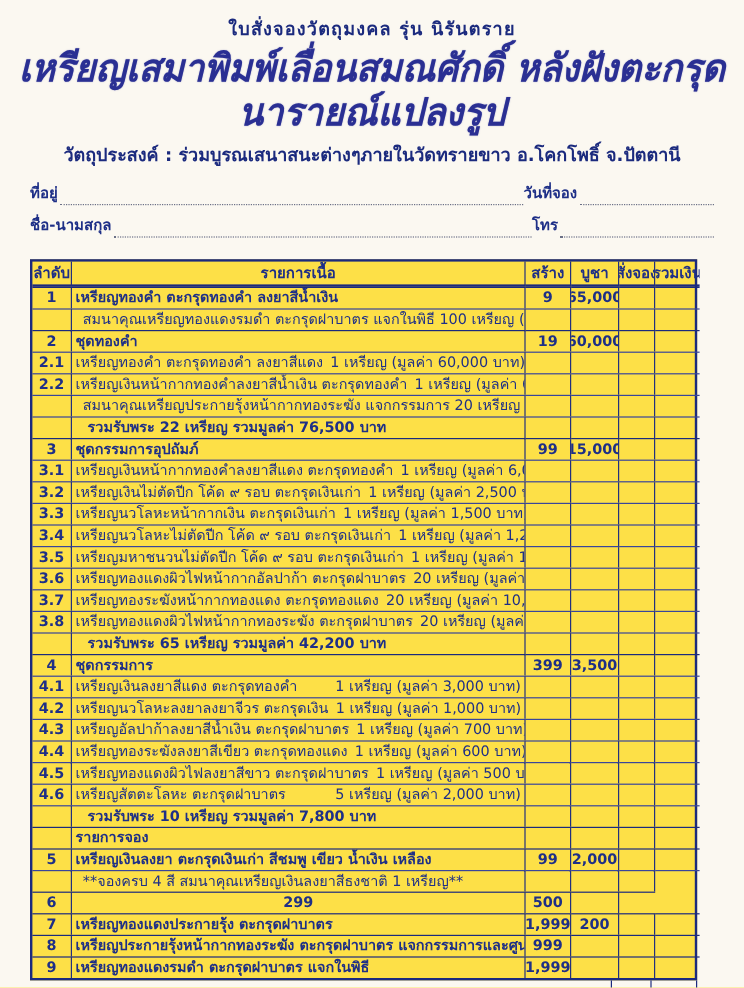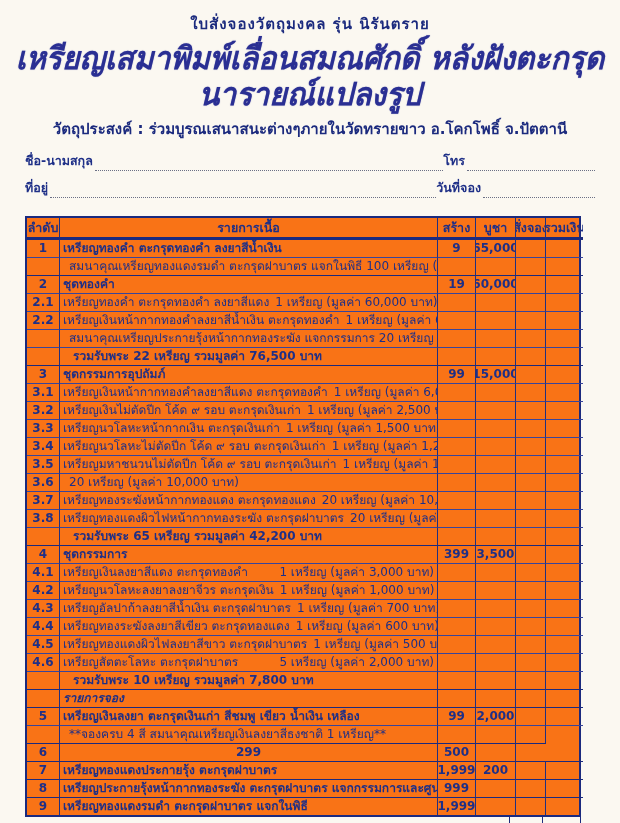--- a/index.html
+++ b/index.html
@@ -33,21 +33,21 @@
   .fl-row{display:flex;align-items:flex-end;margin-bottom:7px;}
   .fl-label{white-space:nowrap;font-weight:bold;padding-right:2px;}
   .fl-dots{flex:1;border-bottom:1.6px dotted #6b7086;height:13px;min-width:40px;}
   .fl-dots.short{flex:0 0 128px;}
   .fl-dots.short2{flex:0 0 112px;}
 
   
   .tbl{
     margin:18px 39px 0 25px;
     border:2.2px solid #1b2a7e;
-    background:#f97316;
+    background:#fde047;
   }
   .trow{display:grid;grid-template-columns:33px 378px 38px 40px 30px 37px;}
   .trow > div{
     border-right:1.2px solid #22307f;
     box-sizing:border-box;
     min-height:18px;
     padding:1px 3px 0 3px;
     font-size:12px;line-height:1.3;
     display:flex;align-items:center;
     overflow:hidden;white-space:nowrap;
@@ -60,21 +60,21 @@
   .trow.main > div, .trow.section > div{border-top:1.8px solid #1b2a7e;}
   .trow.item > div, .trow.sub > div, .trow.subbold > div{border-top:1px solid #39459b;}
   .trow.h > div{border-top:none;}
 
   .c-no{justify-content:center;font-weight:bold;}
   .c-num{justify-content:center;font-weight:bold;}
   .c-desc{justify-content:space-between;}
   .desc-txt{white-space:nowrap;}
   .qty-txt{white-space:nowrap;padding-left:6px;}
   .trow.main .c-no, .trow.main .desc-txt{font-weight:bold;}
-  .trow.section .desc-txt{font-weight:bold;font-style:italic;}
+  .trow.section .desc-txt{font-weight:bold;}
   .trow.subbold .desc-txt{font-weight:bold;padding-left:10px;}
   .trow.sub .desc-txt{padding-left:6px;}
 
   
   .foot{
     margin:0 39px 0 25px;display:flex;align-items:stretch;
   }
   .foot-note{
     flex:1;font-size:12px;font-weight:bold;color:#1e2f87;
     padding:6px 0 0 35px;white-space:nowrap;
@@ -91,31 +91,31 @@
 </head>
 <body>
 
 <div class="page">
 
   <div class="hd-title">ใบสั่งจองวัตถุมงคล  รุ่น  นิรันตราย</div>
   <div class="hd-sub">เหรียญเสมาพิมพ์เลื่อนสมณศักดิ์  หลังฝังตะกรุดนารายณ์แปลงรูป</div>
   <div class="hd-purpose">วัตถุประสงค์ : ร่วมบูรณเสนาสนะต่างๆภายในวัดทรายขาว อ.โคกโพธิ์ จ.ปัตตานี</div>
 
   <div class="formlines">
+    <div class="fl-row">
+      <span class="fl-label">ที่อยู่</span>
+      <span class="fl-dots"></span>
+      <span class="fl-label">วันที่จอง</span>
+      <span class="fl-dots short2"></span>
+    </div>
     <div class="fl-row">
       <span class="fl-label">ชื่อ-นามสกุล</span>
       <span class="fl-dots"></span>
       <span class="fl-label">โทร</span>
       <span class="fl-dots short"></span>
-    </div>
-    <div class="fl-row">
-      <span class="fl-label">ที่อยู่</span>
-      <span class="fl-dots"></span>
-      <span class="fl-label">วันที่จอง</span>
-      <span class="fl-dots short2"></span>
     </div>
   </div>
 
   <div class="tbl">
     <div class="trow h">
       <div class="c-no">ลำดับ</div>
       <div style="justify-content:center;">รายการเนื้อ</div>
       <div>สร้าง</div>
       <div>บูชา</div>
       <div>สั่งจอง</div>
@@ -255,20 +255,21 @@
             <span class="qty-txt">1 เหรียญ (มูลค่า 1,000 บาท)</span>
           </div>
           <div class="c-num"></div>
           <div class="c-num"></div>
           <div></div>
           <div></div>
         </div>
         <div class="trow item">
           <div class="c-no">3.6</div>
           <div class="c-desc">
+            <span class="desc-txt">เหรียญทองแดงผิวไฟหน้ากากอัลปาก้า ตะกรุดฝาบาตร</span>
             <span class="qty-txt">20 เหรียญ (มูลค่า 10,000 บาท)</span>
           </div>
           <div class="c-num"></div>
           <div class="c-num"></div>
           <div></div>
           <div></div>
         </div>
         <div class="trow item">
           <div class="c-no">3.7</div>
           <div class="c-desc">

